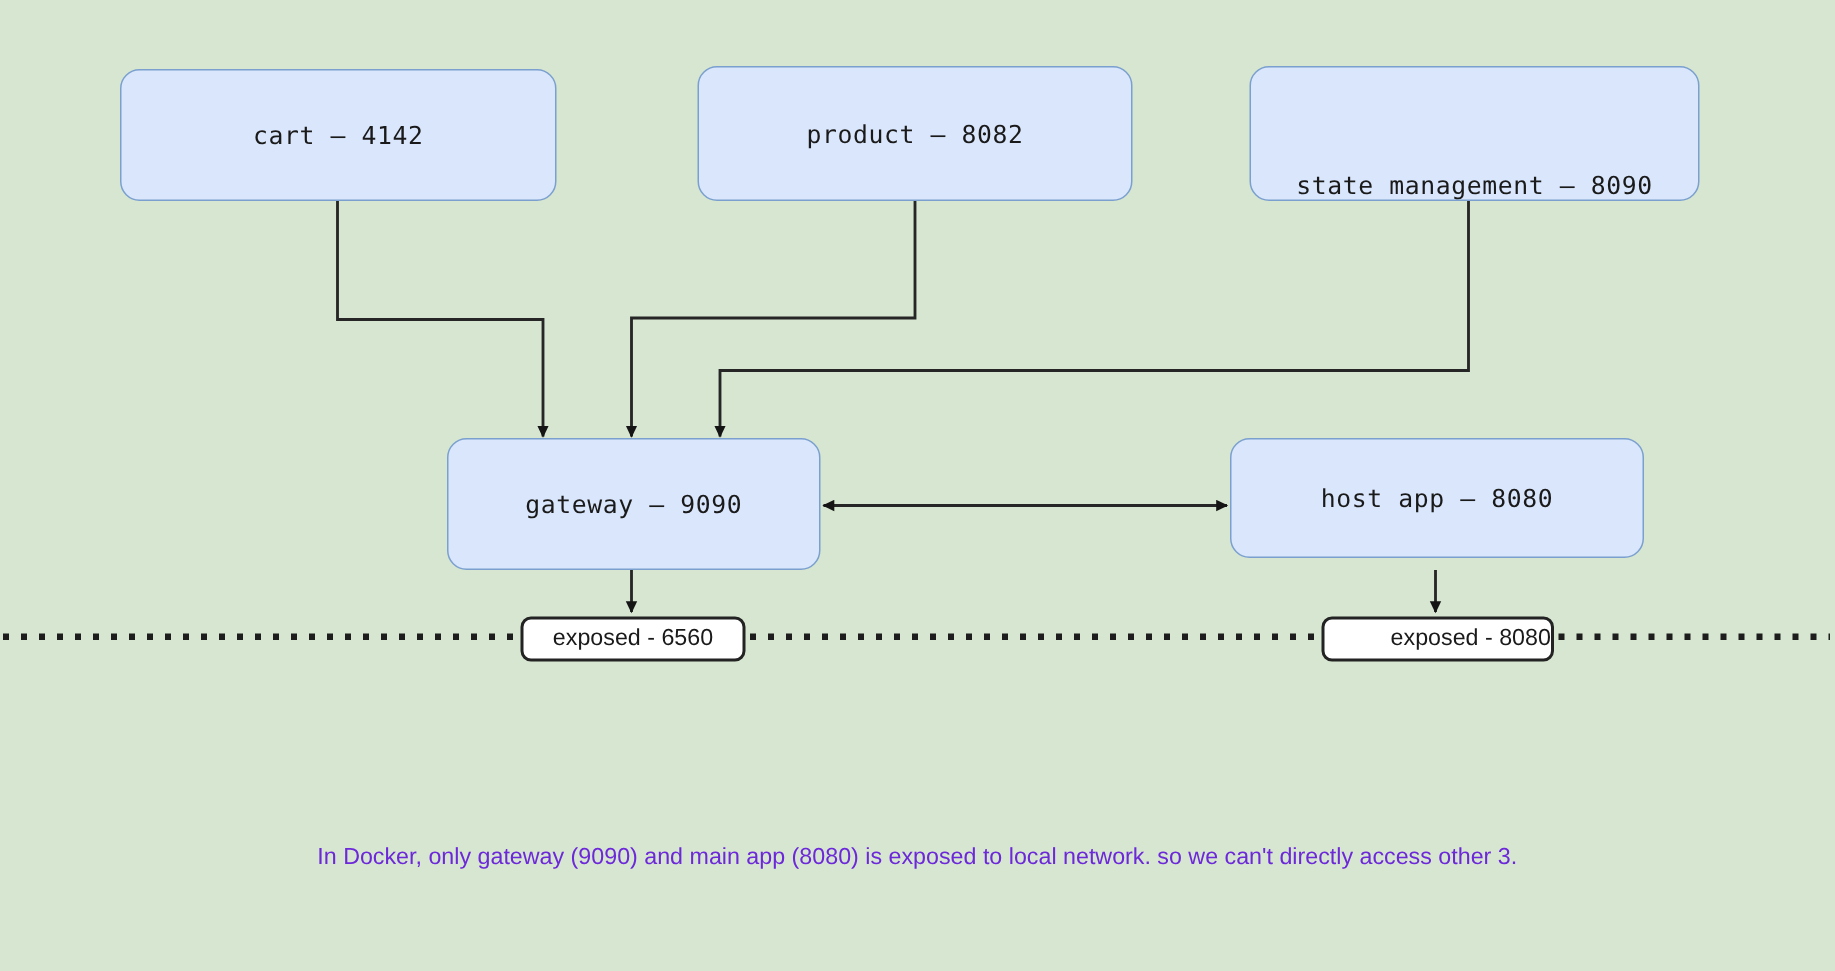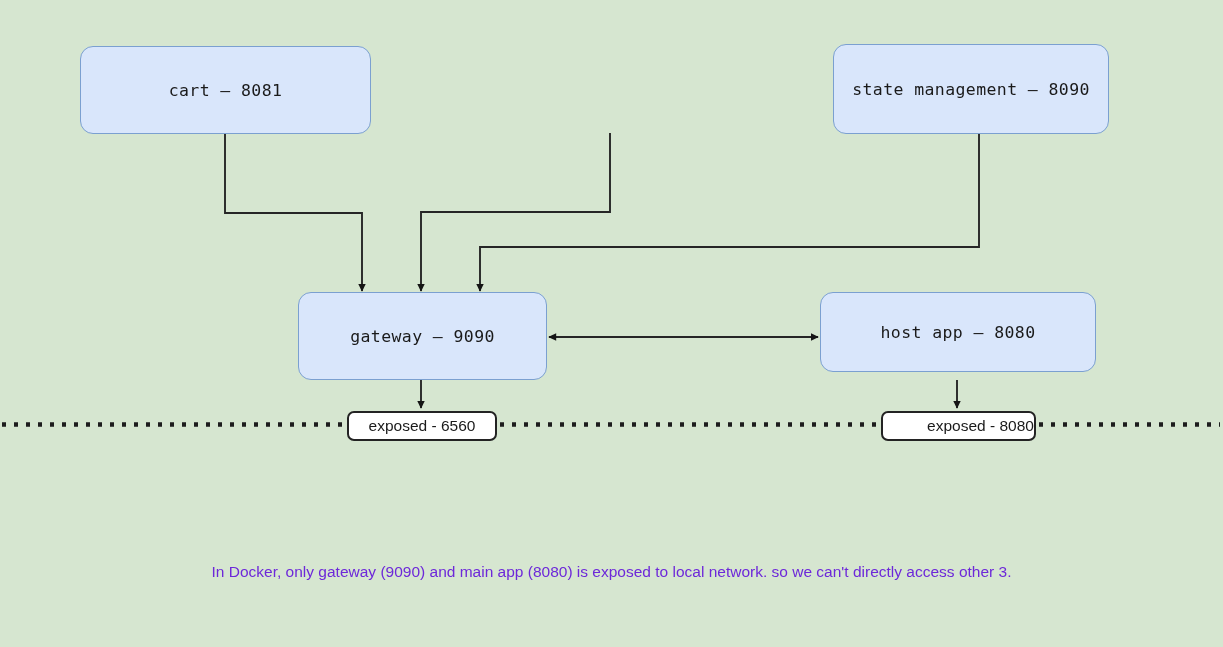--- a/index.html
+++ b/index.html
@@ -93,25 +93,28 @@
     <path d="M421,380 L421,408" fill="none" stroke="#262626" stroke-width="1.9" marker-end="url(#arrowEnd)"></path>
 
     <path d="M957,380 L957,408" fill="none" stroke="#262626" stroke-width="1.9" marker-end="url(#arrowEnd)"></path>
 
     <line x1="2" y1="424.5" x2="345" y2="424.5" stroke="#1d1d1d" stroke-width="4.4" stroke-linecap="butt" stroke-dasharray="4 8"></line>
     <line x1="500" y1="424.5" x2="879" y2="424.5" stroke="#1d1d1d" stroke-width="4.4" stroke-linecap="butt" stroke-dasharray="4 8"></line>
     <line x1="1039" y1="424.5" x2="1220" y2="424.5" stroke="#1d1d1d" stroke-width="4.4" stroke-linecap="butt" stroke-dasharray="4 8"></line>
   </svg>
 
   <div class="node" style="left:80px; top:46px; width:291px; height:88px;">
-    <span>cart – 8081</span>
+    <span>cart – 4142</span>
   </div>
 
+  <div class="node" style="left:465px; top:44px; width:290px; height:90px;">
+    <span>product – 8082</span>
+  </div>
 
-  <div class="node" style="left:833px; top:44px; width:276px; height:90px;">
+  <div class="node" style="left:833px; top:44px; width:300px; height:90px;align-items:flex-end;">
     <span>state management – 8090</span>
   </div>
 
   <div class="node" style="left:298px; top:292px; width:249px; height:88px;">
     <span>gateway – 9090</span>
   </div>
 
   <div class="node" style="left:820px; top:292px; width:276px; height:80px;">
     <span>host app – 8080</span>
   </div>

